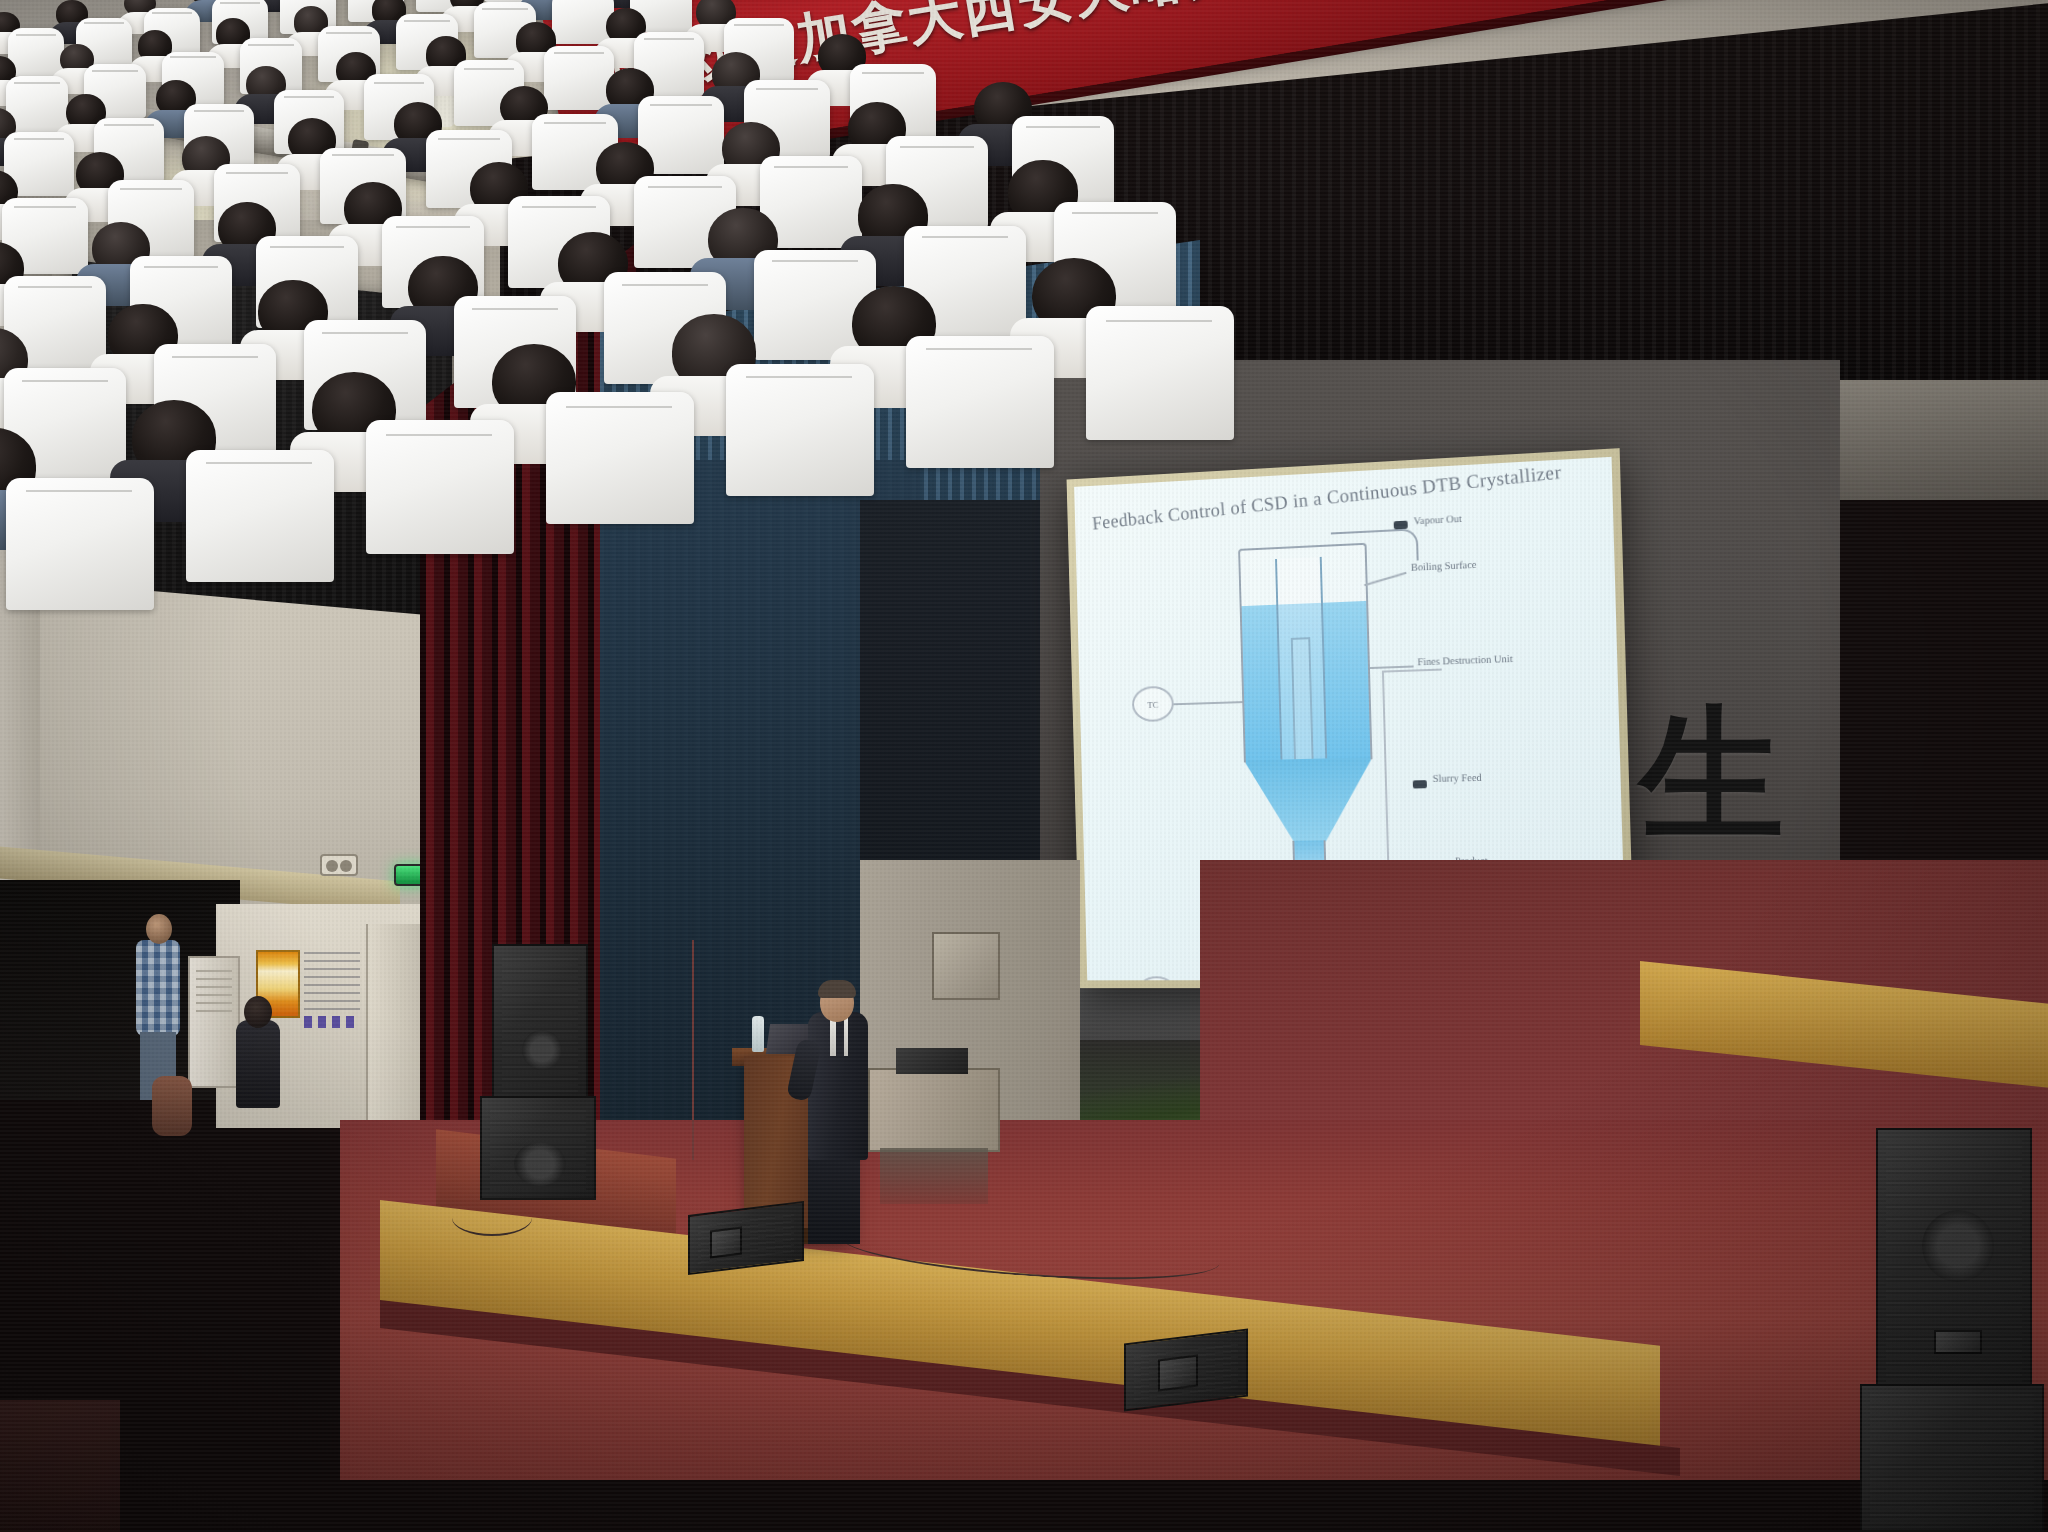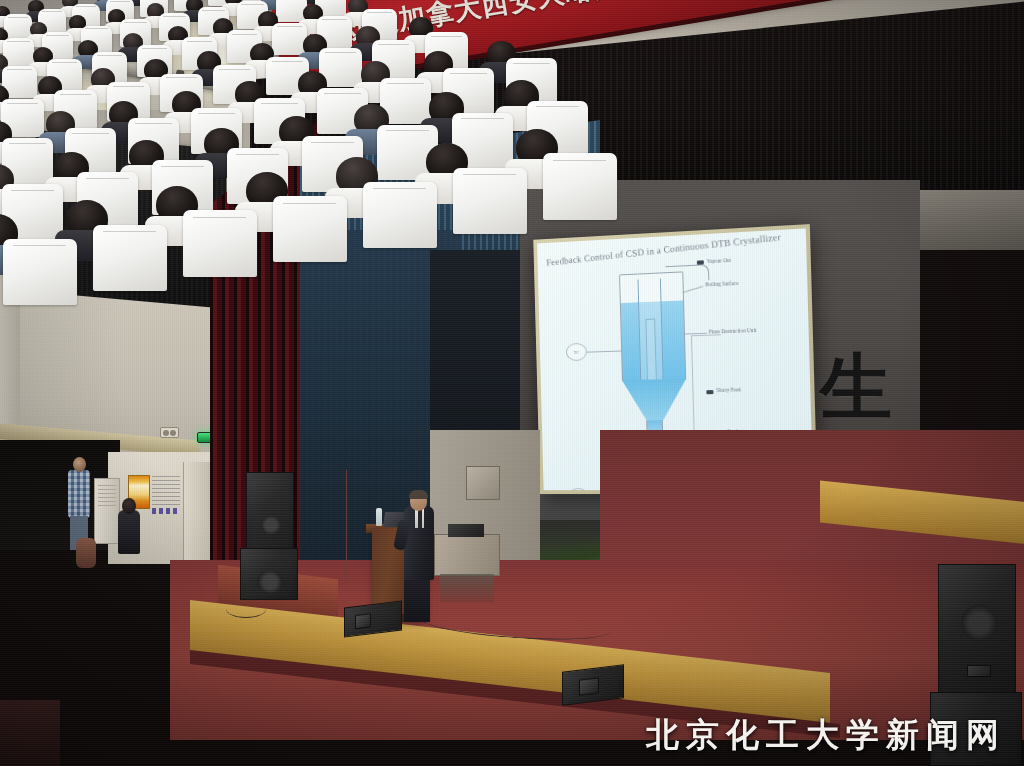--- a/index.html
+++ b/index.html
@@ -847,15 +847,14 @@
   <div class="layer ps-head"></div>
   <div class="layer ps-legs"></div>
   <div class="layer seated-woman"></div>
   <div class="layer seated-woman-head"></div>
   <div class="layer seated-child"></div>
 
   <div class="layer aisle-floor"></div>
 
   <div class="layer vignette"></div>
   <div class="layer grain"></div>
-  <div class="layer watermark">北京化工大学新闻网</div>
 
 </div>
 
 </body></html>

